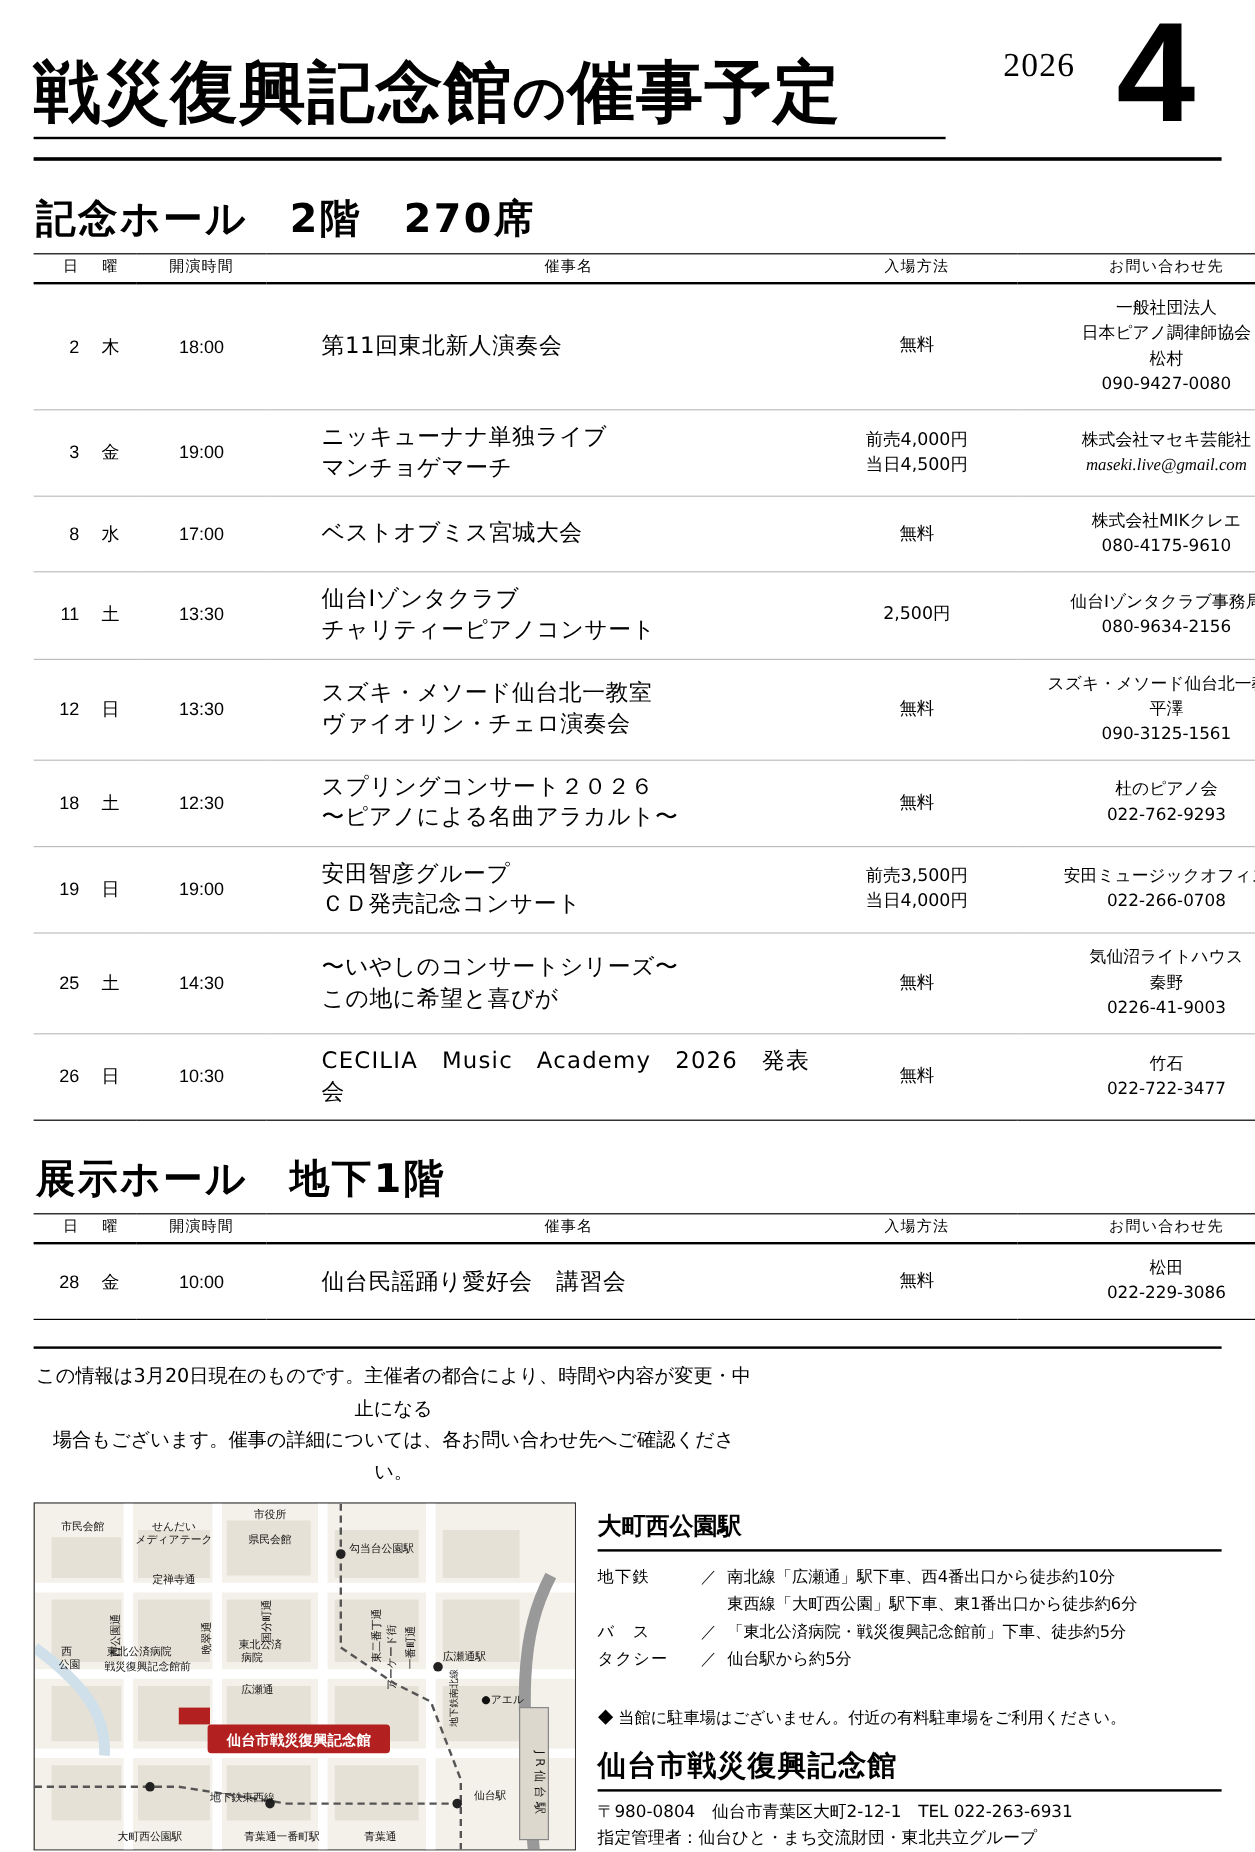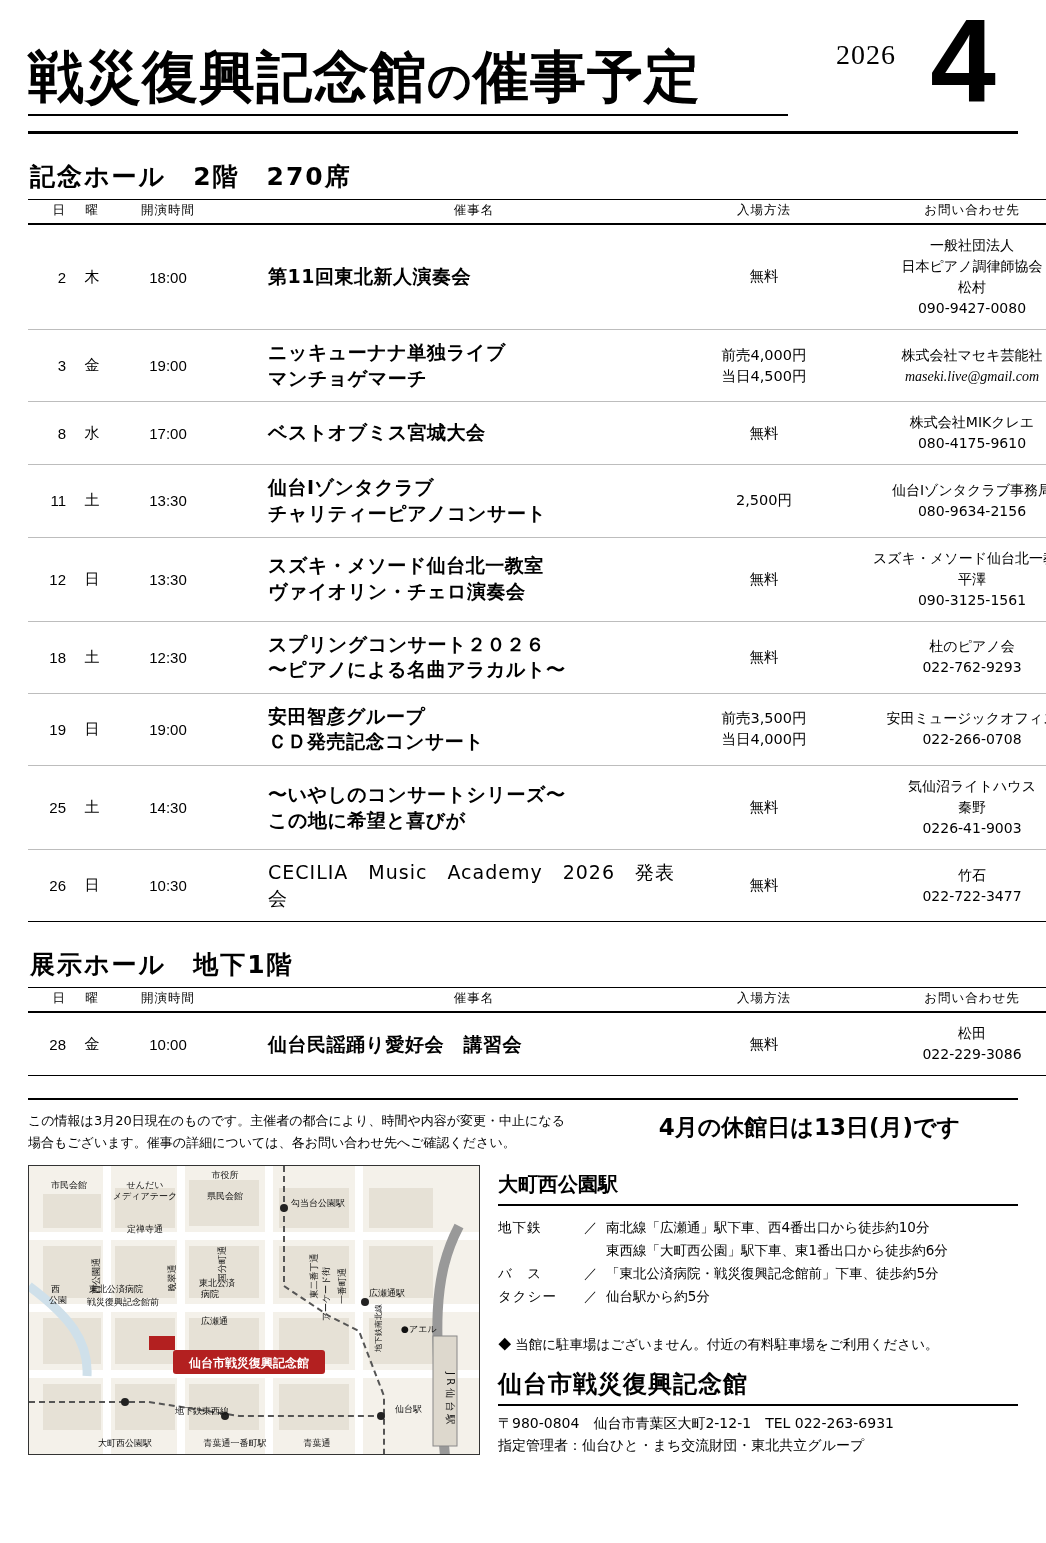--- a/index.html
+++ b/index.html
@@ -61,21 +61,21 @@
     right: 22px;
     top: -4px;
     font-size: 118px;
     font-weight: bold;
     line-height: 1;
     font-family: "Liberation Sans", sans-serif;
   }
 
   
   .section-title {
-    font-size: 25px;
+    font-size: 33px;
     font-weight: bold;
     margin: 26px 0 6px 2px;
     letter-spacing: 2px;
     font-family: "DejaVu Sans", sans-serif;
   }
 
   
   table.schedule {
     width: 100%;
     border-collapse: collapse;
@@ -99,44 +99,45 @@
 
   .c-day   { width: 42px;  text-align: right; font-size: 19px; padding-right:4px !important;}
   .c-dow   { width: 44px;  text-align: center; font-size: 16px; }
   .c-time  { width: 108px; text-align: center; font-size: 18px; font-family:"Liberation Sans",sans-serif;margin-top:28px;}
   .c-name  { width: 458px; padding-left: 46px !important; }
   .c-fee   { width: 168px; text-align: center; }
   .c-info  { width: 248px; text-align: center; }
 
   .ev-name {
     font-size: 19px;
-    font-weight: bold;
+    font-weight: normal;
     font-family: "DejaVu Sans", sans-serif;
     line-height: 1.35;
     letter-spacing: 0.5px;
   }
   .ev-name.reg { font-weight: normal; letter-spacing: 1px; }
   .fee-line { font-size: 14.5px; line-height: 1.45; font-family:"DejaVu Sans",sans-serif; }
   .info-line { font-size: 14px; line-height: 1.5; font-family:"DejaVu Sans",sans-serif;}
   .info-line.mail { font-family: "Liberation Serif", serif; font-size: 14px; font-style: italic;}
 
   
   .notes-row {
     margin-top: 22px;
     border-top: 2.5px solid #000;
     padding-top: 10px;
     display: flex;
     align-items: flex-start;
     justify-content: space-between;
   }
   .notes-text {
-    font-size: 13px;
+    font-size: 16px;
     line-height: 1.65;
     width: 600px;
     font-family: "DejaVu Sans", sans-serif;
+    text-align: center;
   }
   .closed-day {
     font-size: 23px;
     font-weight: bold;
     white-space: nowrap;
     margin-right: 58px;
     margin-top: 2px;
     font-family: "DejaVu Sans", sans-serif;
   }
 
@@ -390,21 +391,20 @@
           </td>
         </tr>
       </tbody>
   </table>
 
   <div class="notes-row">
     <div class="notes-text">
       <div>この情報は3月20日現在のものです。主催者の都合により、時間や内容が変更・中止になる</div>
       <div>場合もございます。催事の詳細については、各お問い合わせ先へご確認ください。</div>
     </div>
-    <div class="closed-day">4月の休館日は13日(月)です</div>
   </div>
 
   <div class="bottom">
 
     <div class="map-box">
       <svg width="452" height="290" viewBox="0 0 452 290">
         <rect x="0" y="0" width="452" height="290" fill="#f4f1ea"></rect>
 
         <g fill="#e6e1d6">
           <rect x="14" y="28" width="58" height="34"></rect>

